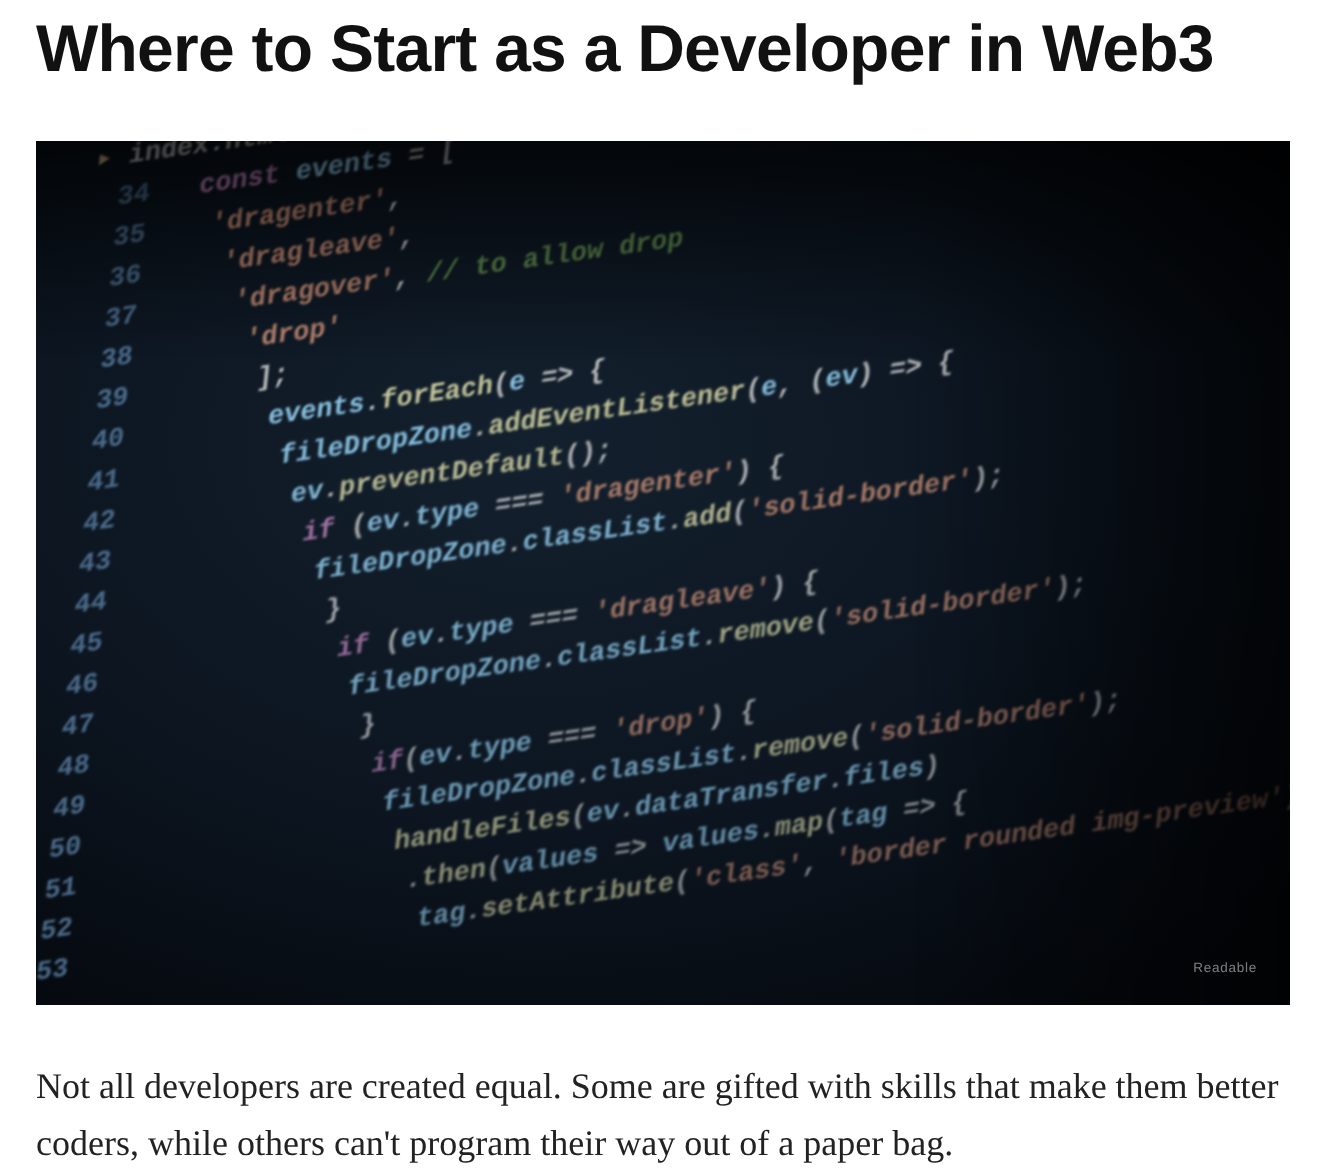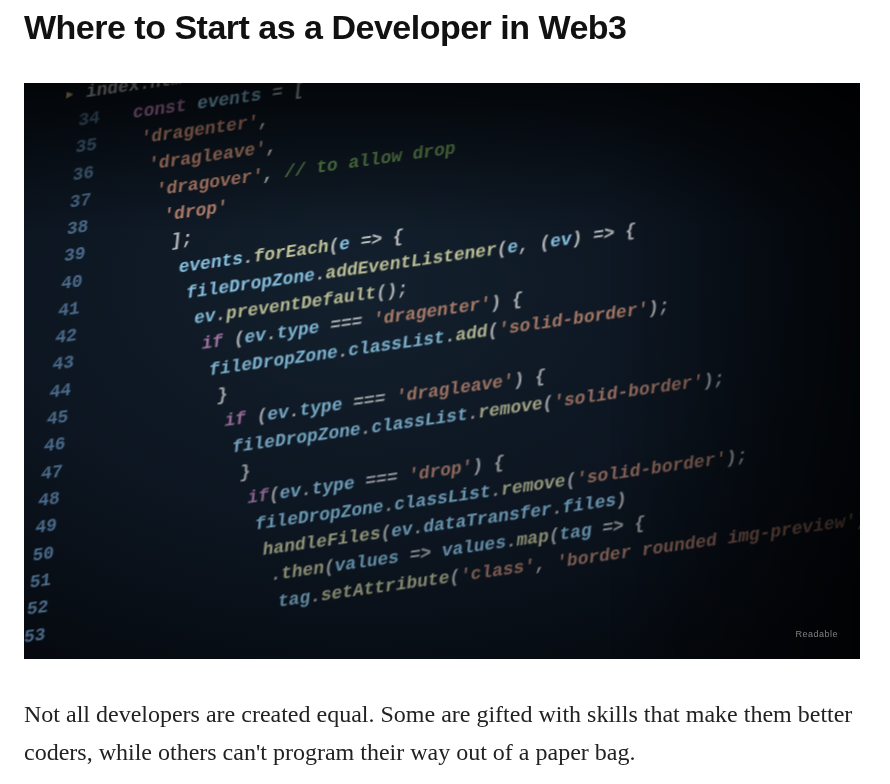--- a/index.html
+++ b/index.html
@@ -6,21 +6,21 @@
   body {
     font-family: Georgia, 'Times New Roman', serif;
     background: #ffffff;
     color: #1a1a1a;
     width: 890px;
     padding: 8px 24px 24px 24px;
   }
   h1[data-name="article-title"] {
     font-family: -apple-system, BlinkMacSystemFont, 'Segoe UI', Helvetica, Arial, sans-serif;
     font-weight: 800;
-    font-size: 34px;
+    font-size: 44px;
     letter-spacing: -0.5px;
     color: #111;
     margin-bottom: 36px;
   }
   .hero {
     width: 836px;
     height: 576px;
     overflow: hidden;
     margin-bottom: 36px;
     position: relative;

